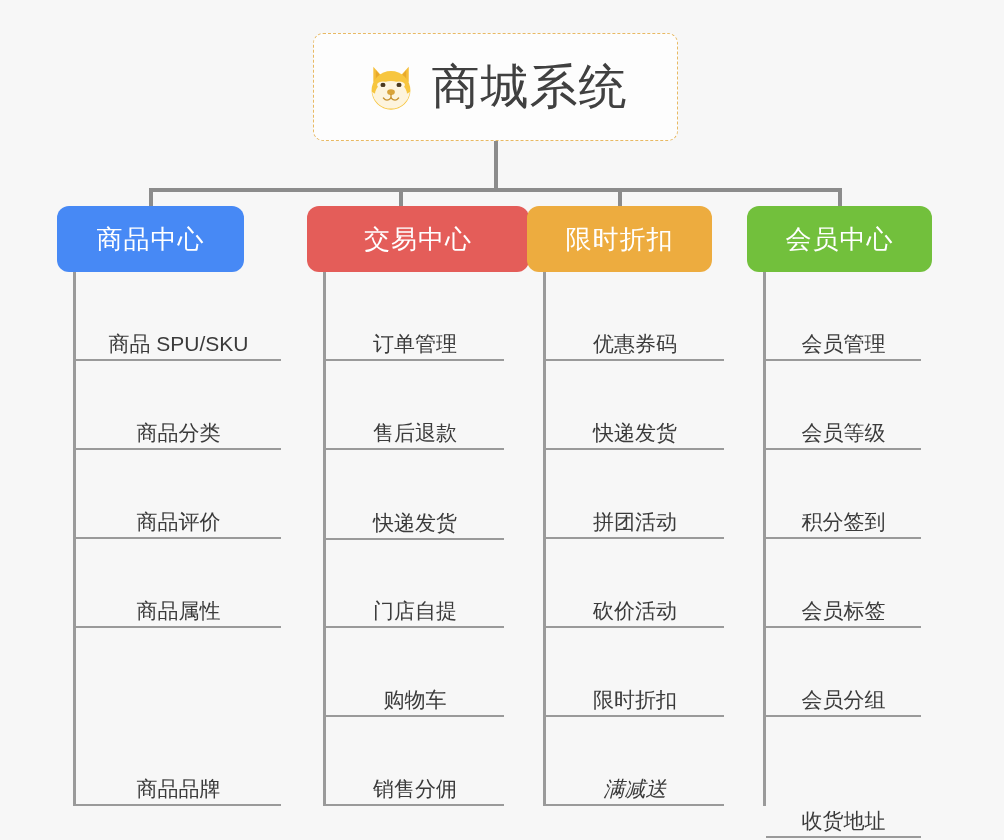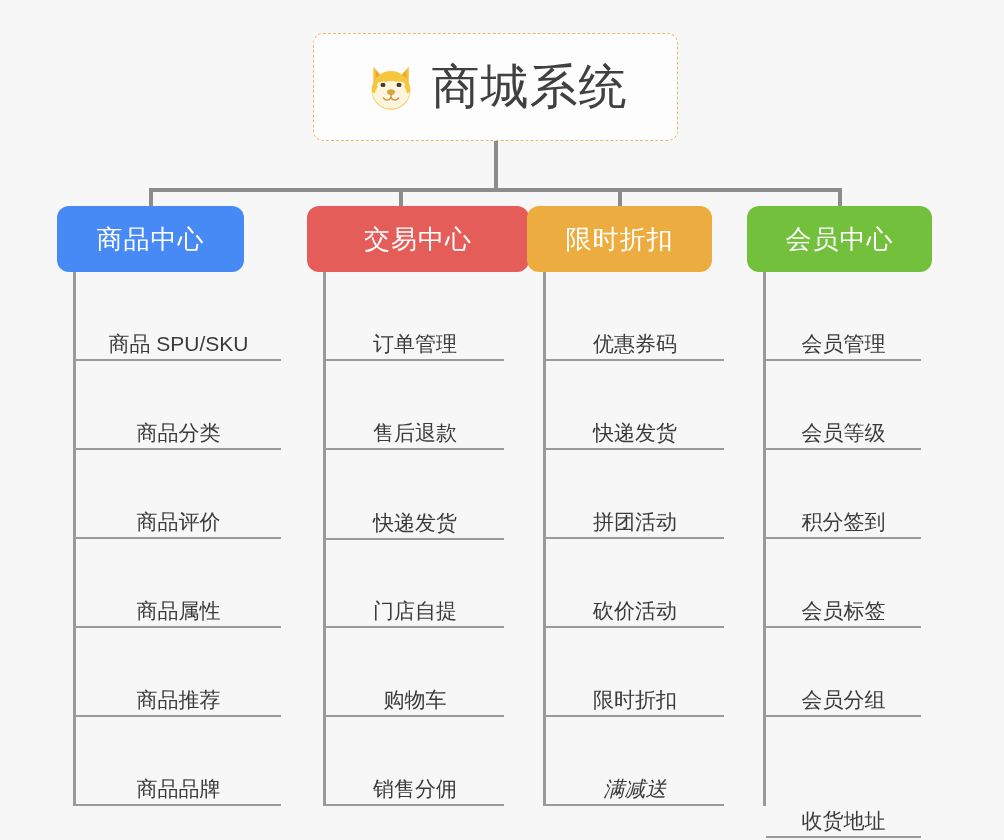--- a/index.html
+++ b/index.html
@@ -161,23 +161,20 @@
       </div>
       <div class="leaf" style="top: 89px; width: 205px;">
         <span class="leaf-label">商品分类</span>
       </div>
       <div class="leaf" style="top: 178px; width: 205px;">
         <span class="leaf-label">商品评价</span>
       </div>
       <div class="leaf" style="top: 267px; width: 205px;">
         <span class="leaf-label">商品属性</span>
       </div>
-      <div class="leaf" style="top: 356px; width: 205px;">
-        <span class="leaf-label">商品推荐</span>
-      </div>
       <div class="leaf" style="top: 445px; width: 205px;">
         <span class="leaf-label">商品品牌</span>
       </div>
     </div>
     <div class="conn drop" style="left: 399px;"></div>
     <div class="cat-box" style="left: 307px; width: 222px; background: rgb(228, 93, 89);">
       <span>交易中心</span>
     </div>
     <div class="branch" style="left: 323px; width: 181px; height: 534px;">
       <div class="spine" style="height: 534px;"></div>

